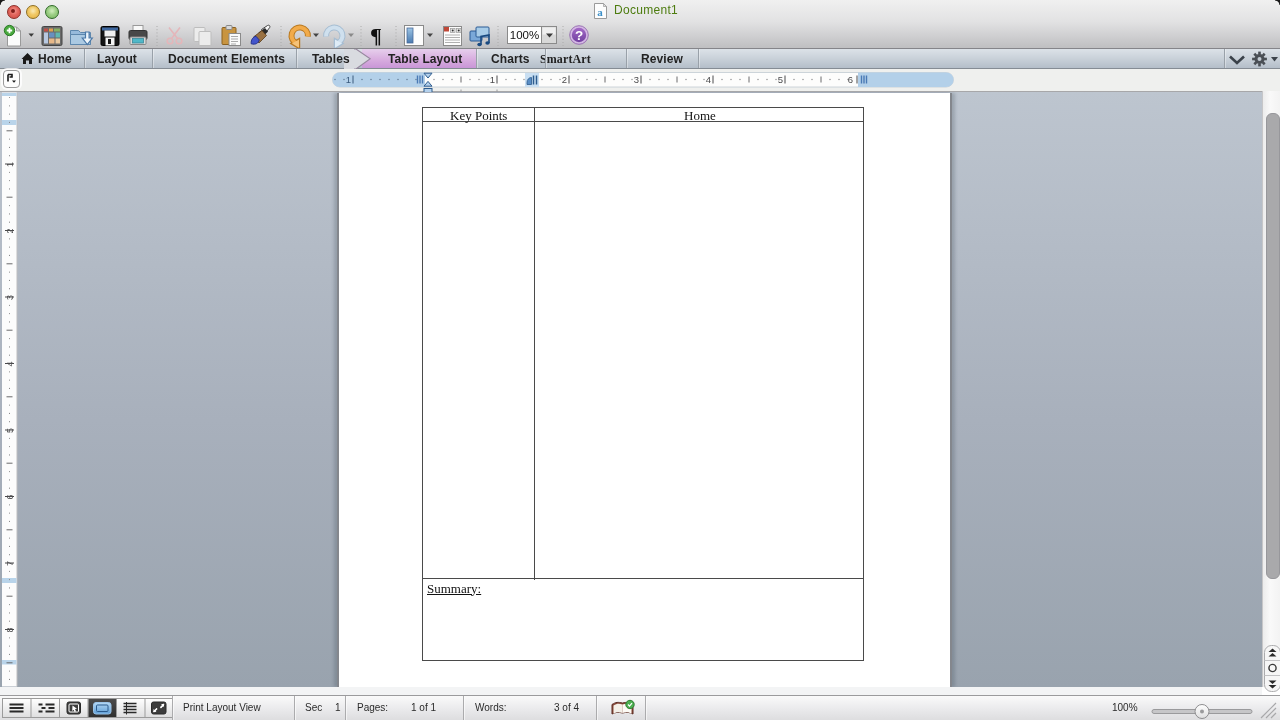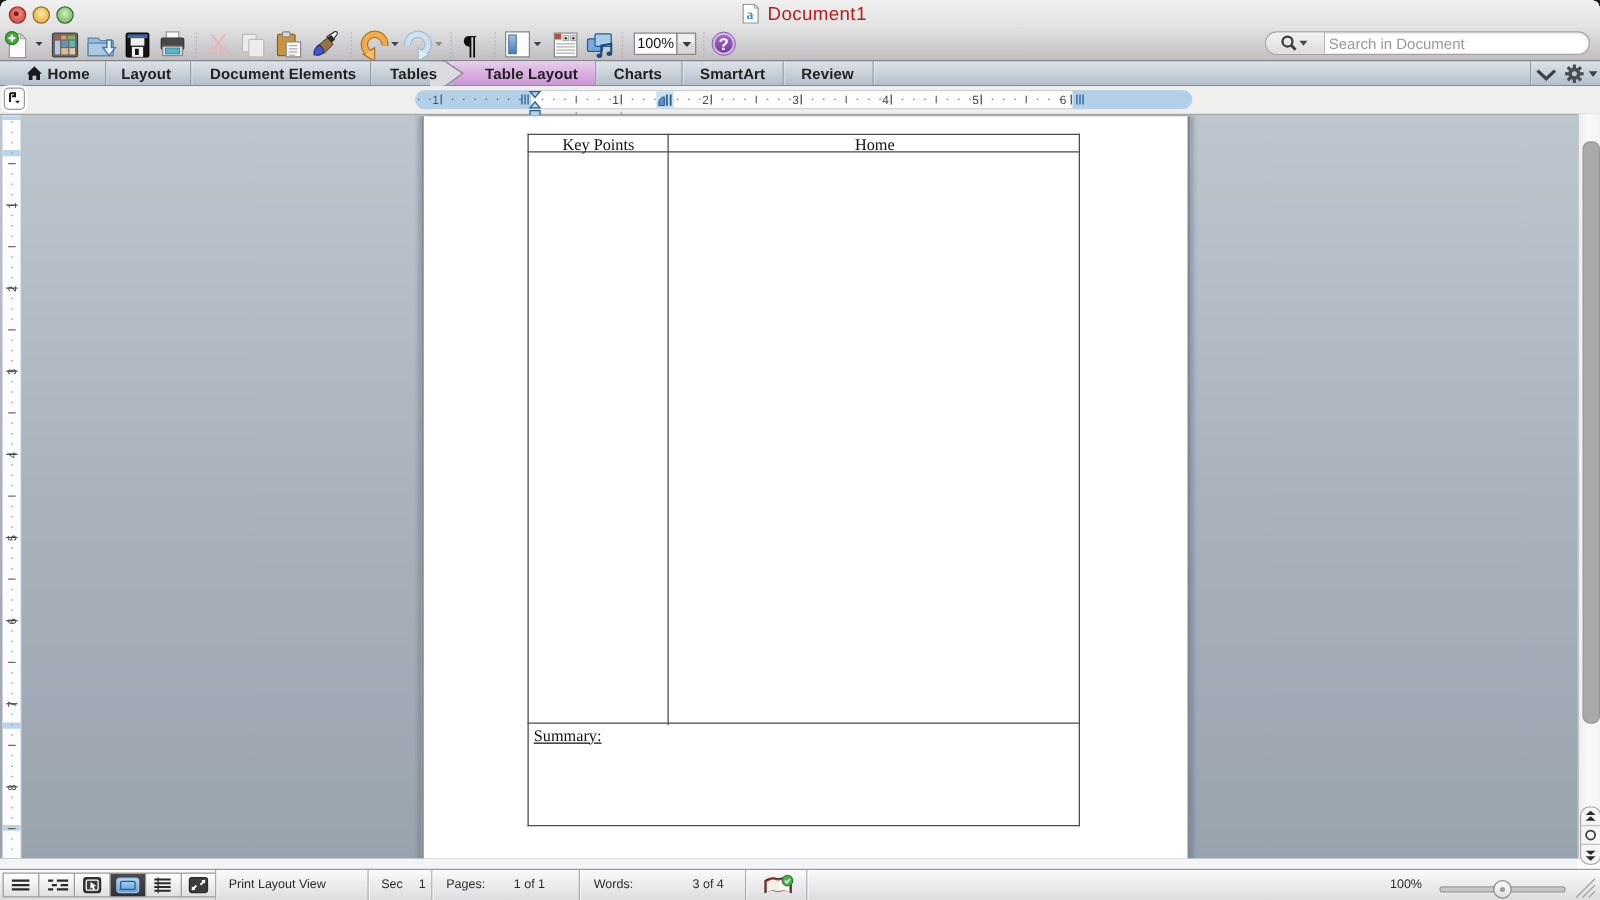--- a/index.html
+++ b/index.html
@@ -13,21 +13,21 @@
     border-bottom:1px solid #77777b;}
   .corner{width:5px;height:5px;background:radial-gradient(circle at 5px 5px, rgba(0,0,0,0) 4px, #1a1a1a 4.8px);}
   #cornerR{transform:scaleX(-1);}
   .light{top:4.5px;width:12px;height:12px;border-radius:50%;}
   #lred{left:7px;background:radial-gradient(circle at 50% 40%,#f0918a 0 10%,#e2655c 45%,#c94a42 100%);border:1px solid #8e2e28;}
   #lred:after{content:"";position:absolute;left:3px;top:3px;width:4px;height:4px;border-radius:50%;background:#801f1a;}
   #lyellow{left:26px;background:radial-gradient(circle at 50% 40%,#f8e3a6 0 10%,#f0c763 45%,#e3af42 100%);border:1px solid #8e6e22;}
   #lgreen{left:45px;background:radial-gradient(circle at 50% 40%,#c8e8b4 0 10%,#9bce84 45%,#77b45e 100%);border:1px solid #2f6a28;}
   #toolbaricons{left:0;top:22px;width:600px;height:27px;}
   #docicon{left:593px;top:3px;width:15px;height:16px;}
-  #title{left:614px;top:2.5px;font-size:15px;font-weight:500;color:#b91c1c;letter-spacing:0.3px;}
+  #title{left:614px;top:2.5px;font-size:12px;font-weight:500;color:#4d7c0f;letter-spacing:0.3px;}
   #search{left:1012px;top:25px;width:258px;height:17px;border:1px solid #a2a2a4;border-radius:10px;
      background:#fff;box-shadow:inset 0 1px 2px rgba(0,0,0,0.12);}
   #searchcap{left:0;top:0;width:46px;height:17px;border-radius:9px 0 0 9px;border-right:1px solid #b5b5b7;
      background:linear-gradient(#f2f2f2,#dcdcdd);}
   #searchtxt{left:50px;top:2px;font-size:12px;color:#989898;}
 
   
   #tabbar{left:0;top:48px;width:1280px;height:19px;
     background:linear-gradient(#dce2e8 0%,#c9d1d9 50%,#b4bec9 100%);
     border-top:1px solid #85858a;border-bottom:1px solid #858c94;}
@@ -208,45 +208,37 @@
       <path d="M546 11.5h7l-3.5 4z" fill="#3a3a3a"></path>
     </g>
     <line x1="563" y1="4" x2="563" y2="24" stroke="#aaaaaa" stroke-dasharray="1 2.2"></line>
 
     <g>
       <circle cx="579" cy="13" r="8.2" fill="url(#gPurple)" stroke="#d4b8e4" stroke-width="2"></circle>
       <circle cx="579" cy="13" r="9.3" fill="none" stroke="#8a5aa8" stroke-width="0.8"></circle>
       <text x="579" y="18" font-size="13.5" font-weight="bold" fill="#fff" text-anchor="middle" font-family="Liberation Sans,sans-serif">?</text>
     </g>
   </svg></div>
-  <div class="abs" id="search">
-    <div class="abs" id="searchcap"><svg width="46" height="17" viewBox="0 0 46 17">
-      <circle cx="17" cy="7.2" r="4" fill="none" stroke="#3a3a3a" stroke-width="1.8"></circle>
-      <path d="M20 10.2l3.4 3.6" stroke="#3a3a3a" stroke-width="2.2"></path>
-      <path d="M26.5 6.5h6.5l-3.2 4z" fill="#4a4a4a"></path>
-    </svg></div>
-    <div class="abs" id="searchtxt">Search in Document</div>
-  </div>
 
   <div class="abs" id="tabbar">
     <div class="abs" id="ptab"></div>
     <div class="abs" id="chevron"><svg width="30" height="20" viewBox="0 0 30 20">
       <path d="M0 0 h12 l14.2 9.7 -14.2 10.3 H0 z" fill="#d9dbe0" stroke="#97889f" stroke-width="1.1"></path>
       <path d="M0 0 h10 v20 H0 z" fill="#d9dbe0"></path>
     </svg></div>
     <svg class="abs" style="left:21px;top:3px;" width="13" height="13" viewBox="0 0 13 13">
       <path d="M6.5 1 L12.5 7 H11 v5 H8 v-3.5 H5 V12 H2 V7 H0.5 z" fill="#1a1a1a"></path>
     </svg>
     <span class="abs tabtxt" style="left:38px;">Home</span>
     <span class="abs tabtxt" style="left:97px;">Layout</span>
     <span class="abs tabtxt" style="left:168px;">Document Elements</span>
     <span class="abs tabtxt" style="left:312px;">Tables</span>
     <span class="abs tabtxt" style="left:388px;">Table Layout</span>
     <span class="abs tabtxt" style="left:491px;">Charts</span>
-    <span class="abs tabtxt" style="left:560px;">SmartArt</span>
+    <span class="abs tabtxt" style="left:540px;font-family:Liberation Serif, serif;">SmartArt</span>
     <span class="abs tabtxt" style="left:641px;">Review</span>
     <div class="abs tabsep" style="left:84px;"></div>
     <div class="abs tabsep" style="left:152px;"></div>
     <div class="abs tabsep" style="left:296px;"></div>
     <div class="abs tabsep" style="left:476px;"></div>
     <div class="abs tabsep" style="left:545px;"></div>
     <div class="abs tabsep" style="left:626px;"></div>
     <div class="abs tabsep" style="left:698px;"></div>
     <div class="abs tabsep" style="left:1224px;"></div>
     <svg class="abs" style="left:1228px;top:0;" width="52" height="20" viewBox="0 0 52 20">

